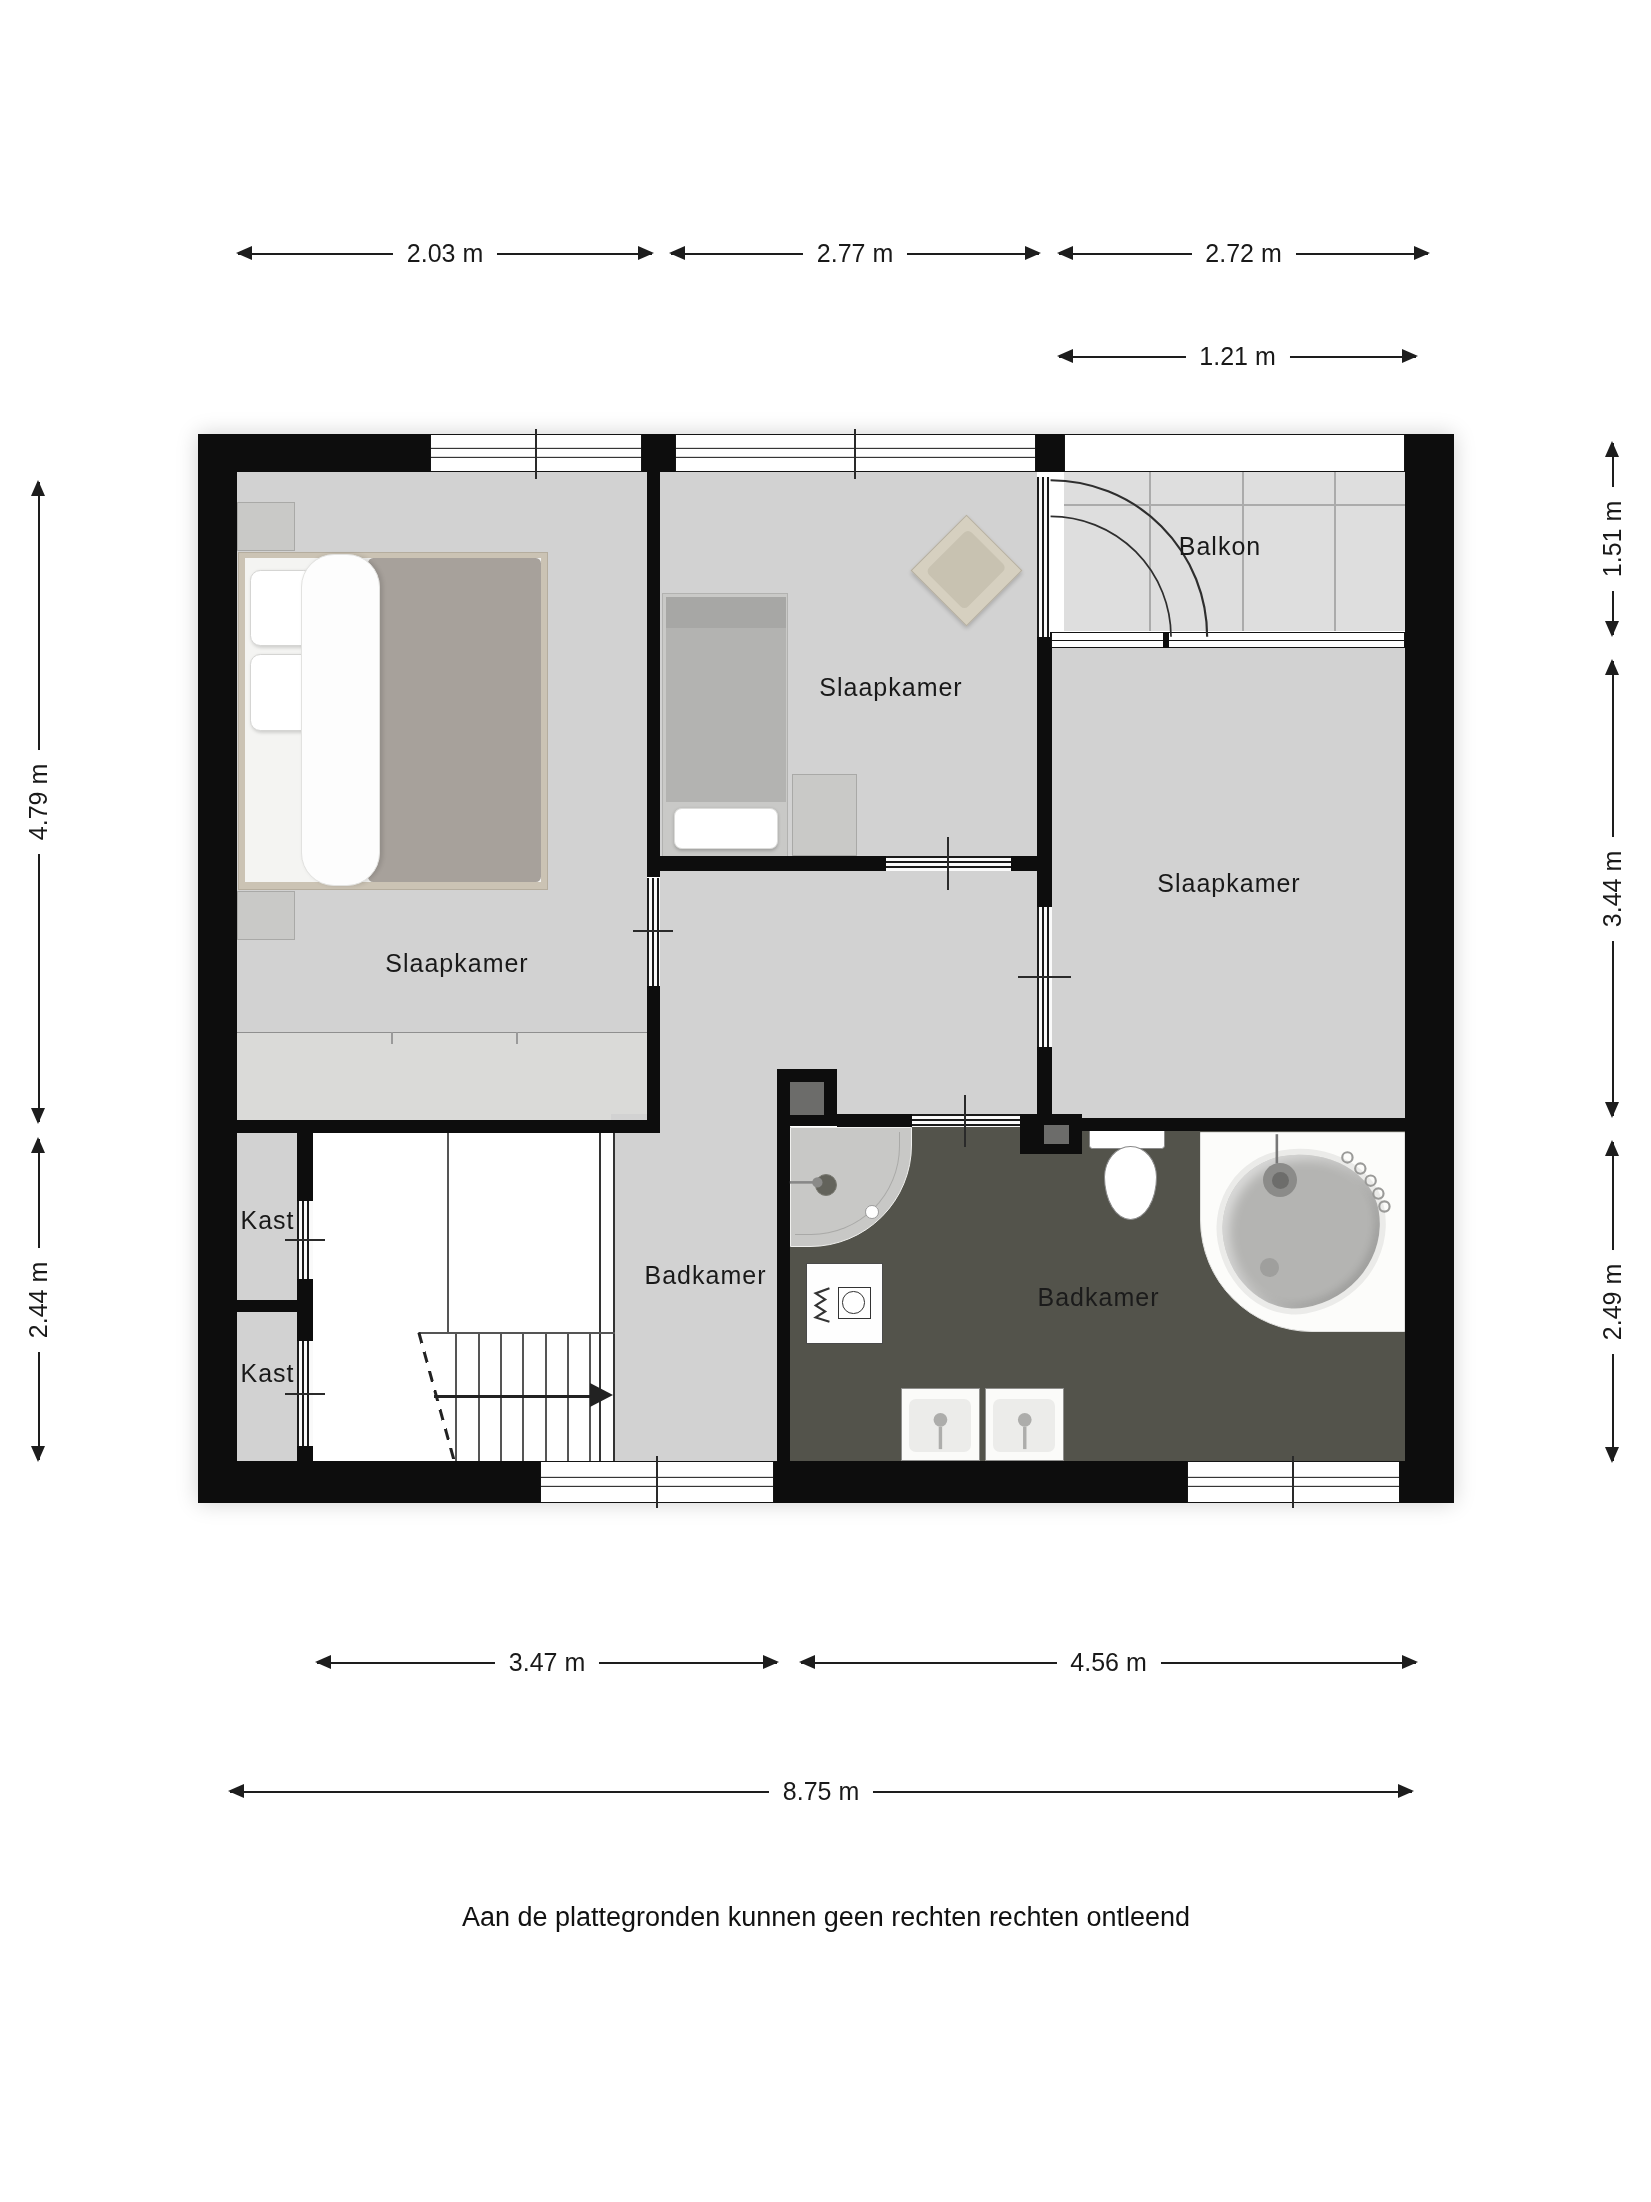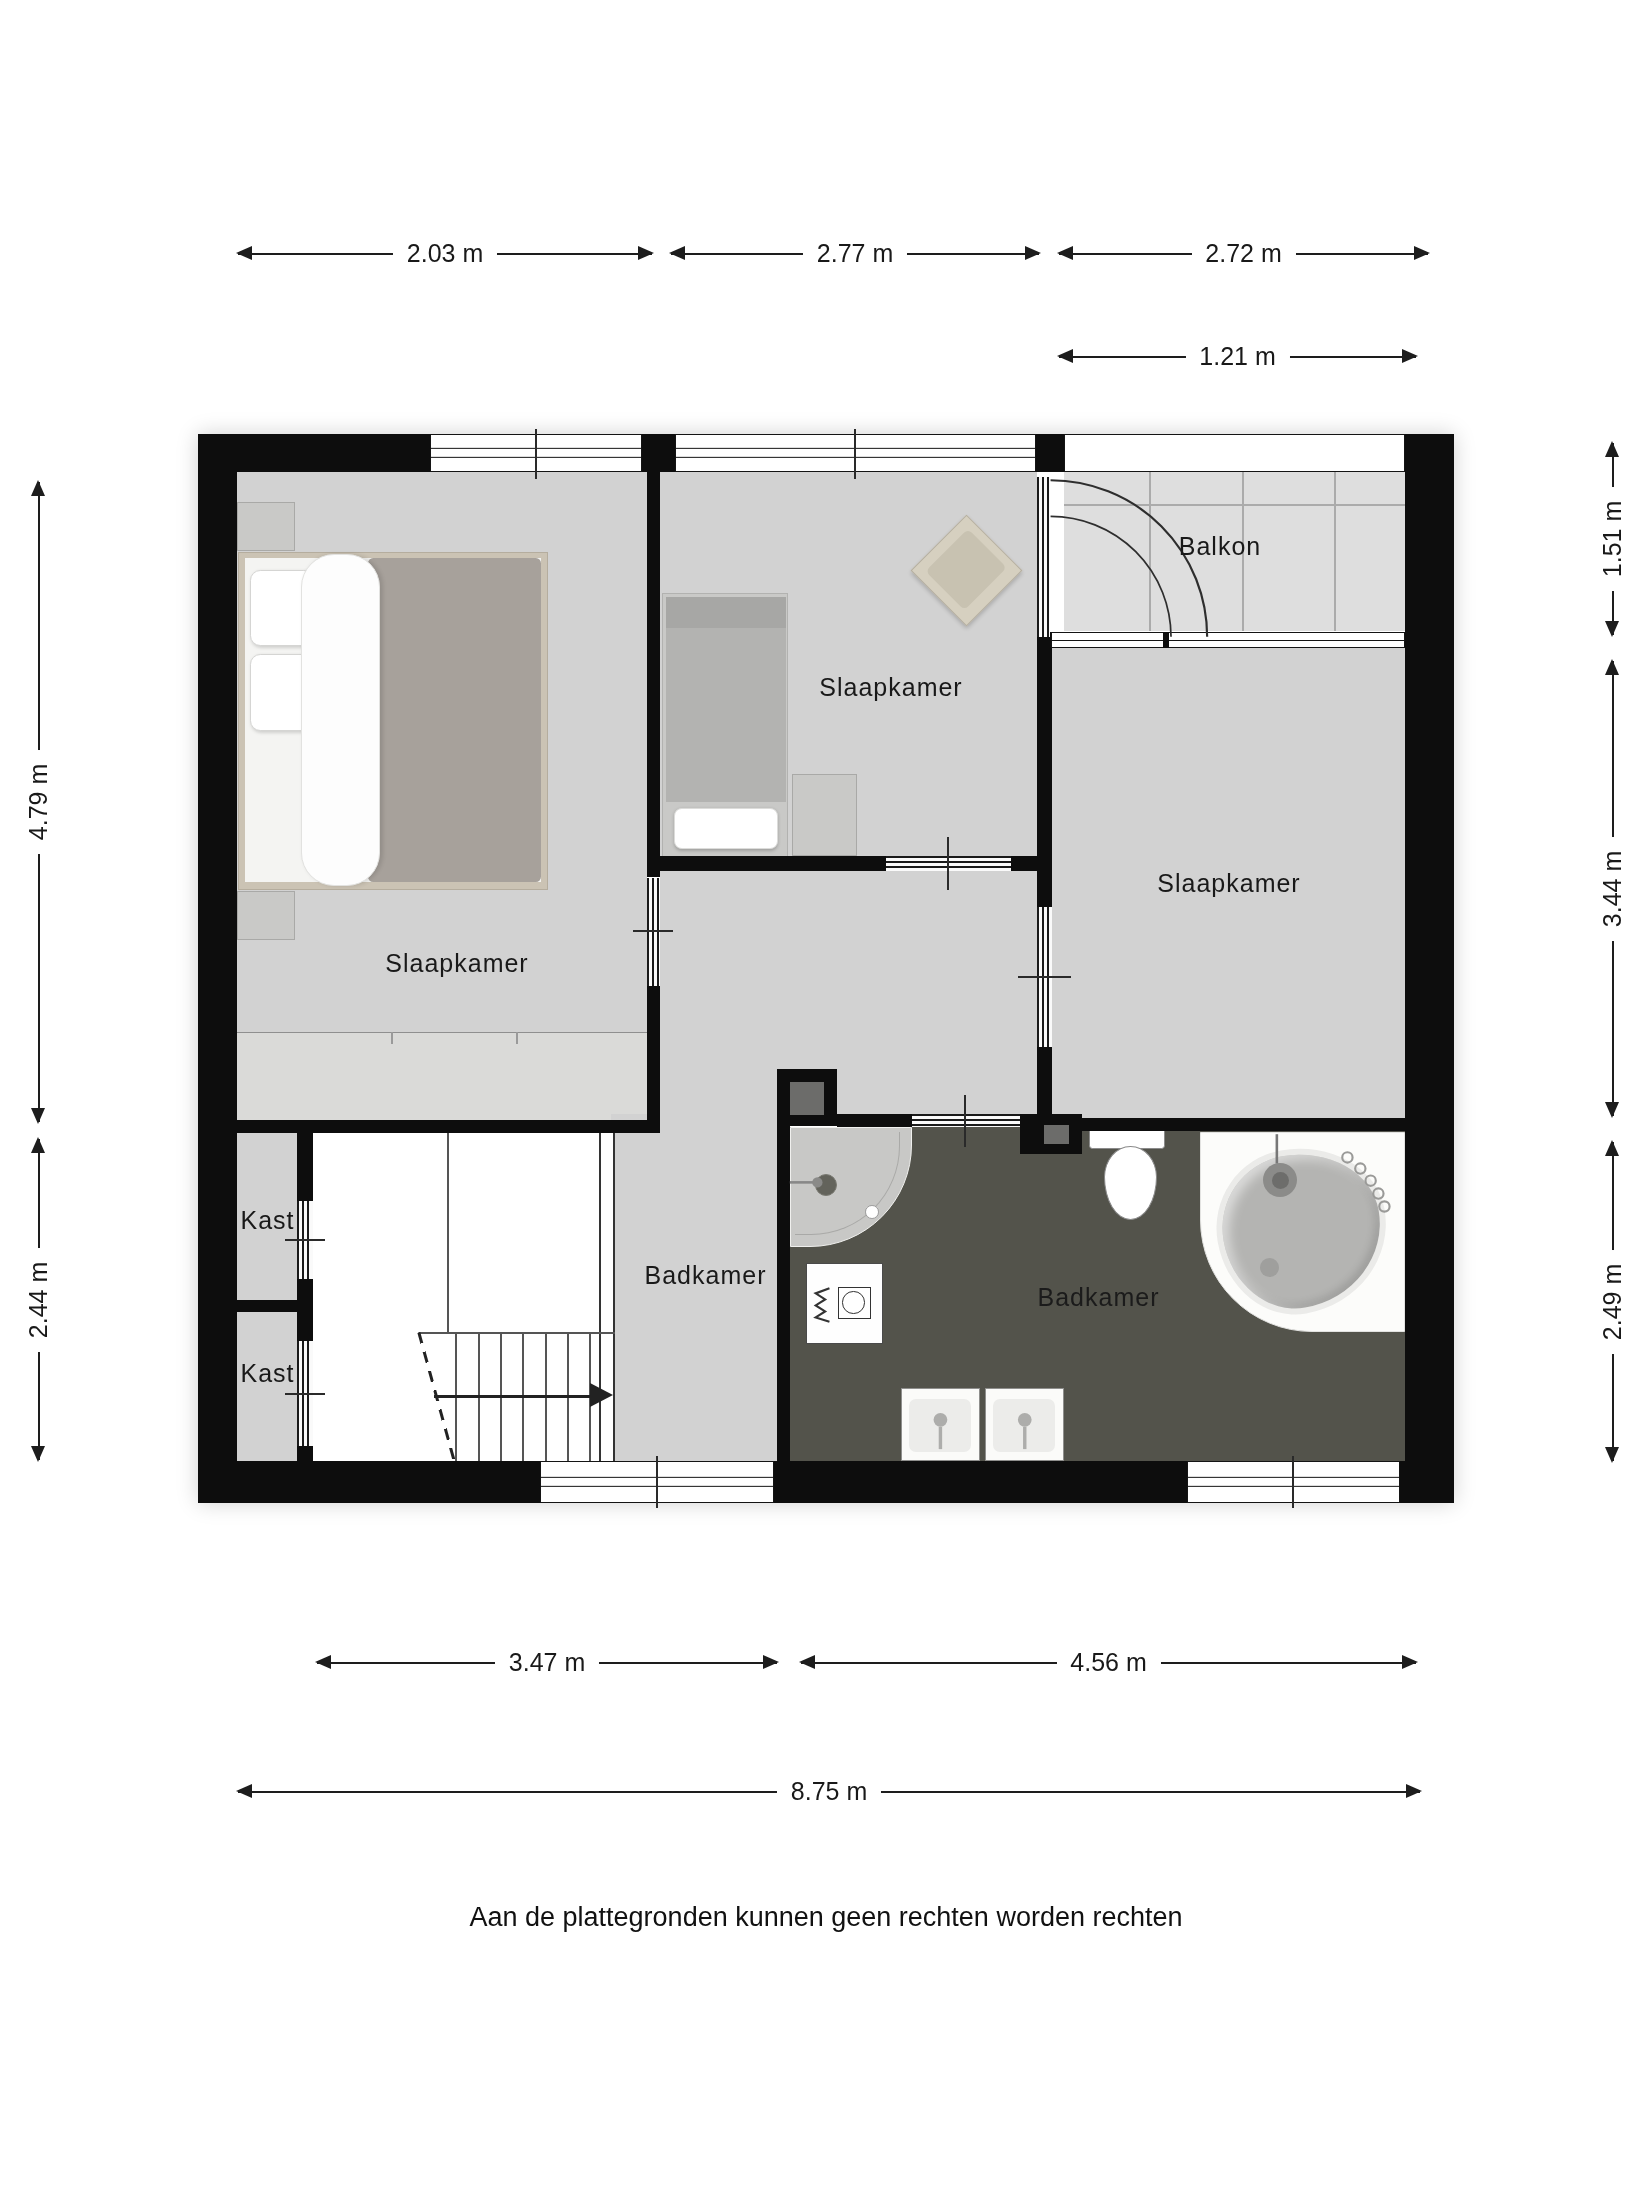--- a/index.html
+++ b/index.html
@@ -231,21 +231,21 @@
     <div class="ahl"></div>
     <div class="ahr"></div>
     <span class="dlbl">3.47 m</span>
 </div>
 <div class="dim" style="left:799px;top:1649px;width:619px;">
   <div class="dl"></div>
     <div class="ahl"></div>
     <div class="ahr"></div>
     <span class="dlbl">4.56 m</span>
 </div>
-<div class="dim" style="left:236px;top:1778px;width:1186px;">
+<div class="dim" style="left:228px;top:1778px;width:1186px;">
   <div class="dl"></div>
     <div class="ahl"></div>
     <div class="ahr"></div>
     <span class="dlbl">8.75 m</span>
 </div>
 <div class="dimv" style="left:25px;top:480px;height:644px;">
   <div class="dlv"></div>
     <div class="ahu"></div>
     <div class="ahd"></div>
     <span class="dlblv">4.79 m</span>
@@ -269,15 +269,15 @@
     <span class="dlblv">3.44 m</span>
 </div>
 <div class="dimv" style="left:1599px;top:1140px;height:323px;">
   <div class="dlv"></div>
     <div class="ahu"></div>
     <div class="ahd"></div>
     <span class="dlblv">2.49 m</span>
 </div>
 
 <div class="abs" style="left:0;top:1898px;width:1652px;">
-  <div class="footer-line">Aan de plattegronden kunnen geen rechten worden rechten</div>
+  <div class="footer-line">Aan de plattegronden kunnen geen rechten rechten ontleend</div>
 </div>
 
 
 </body></html>

